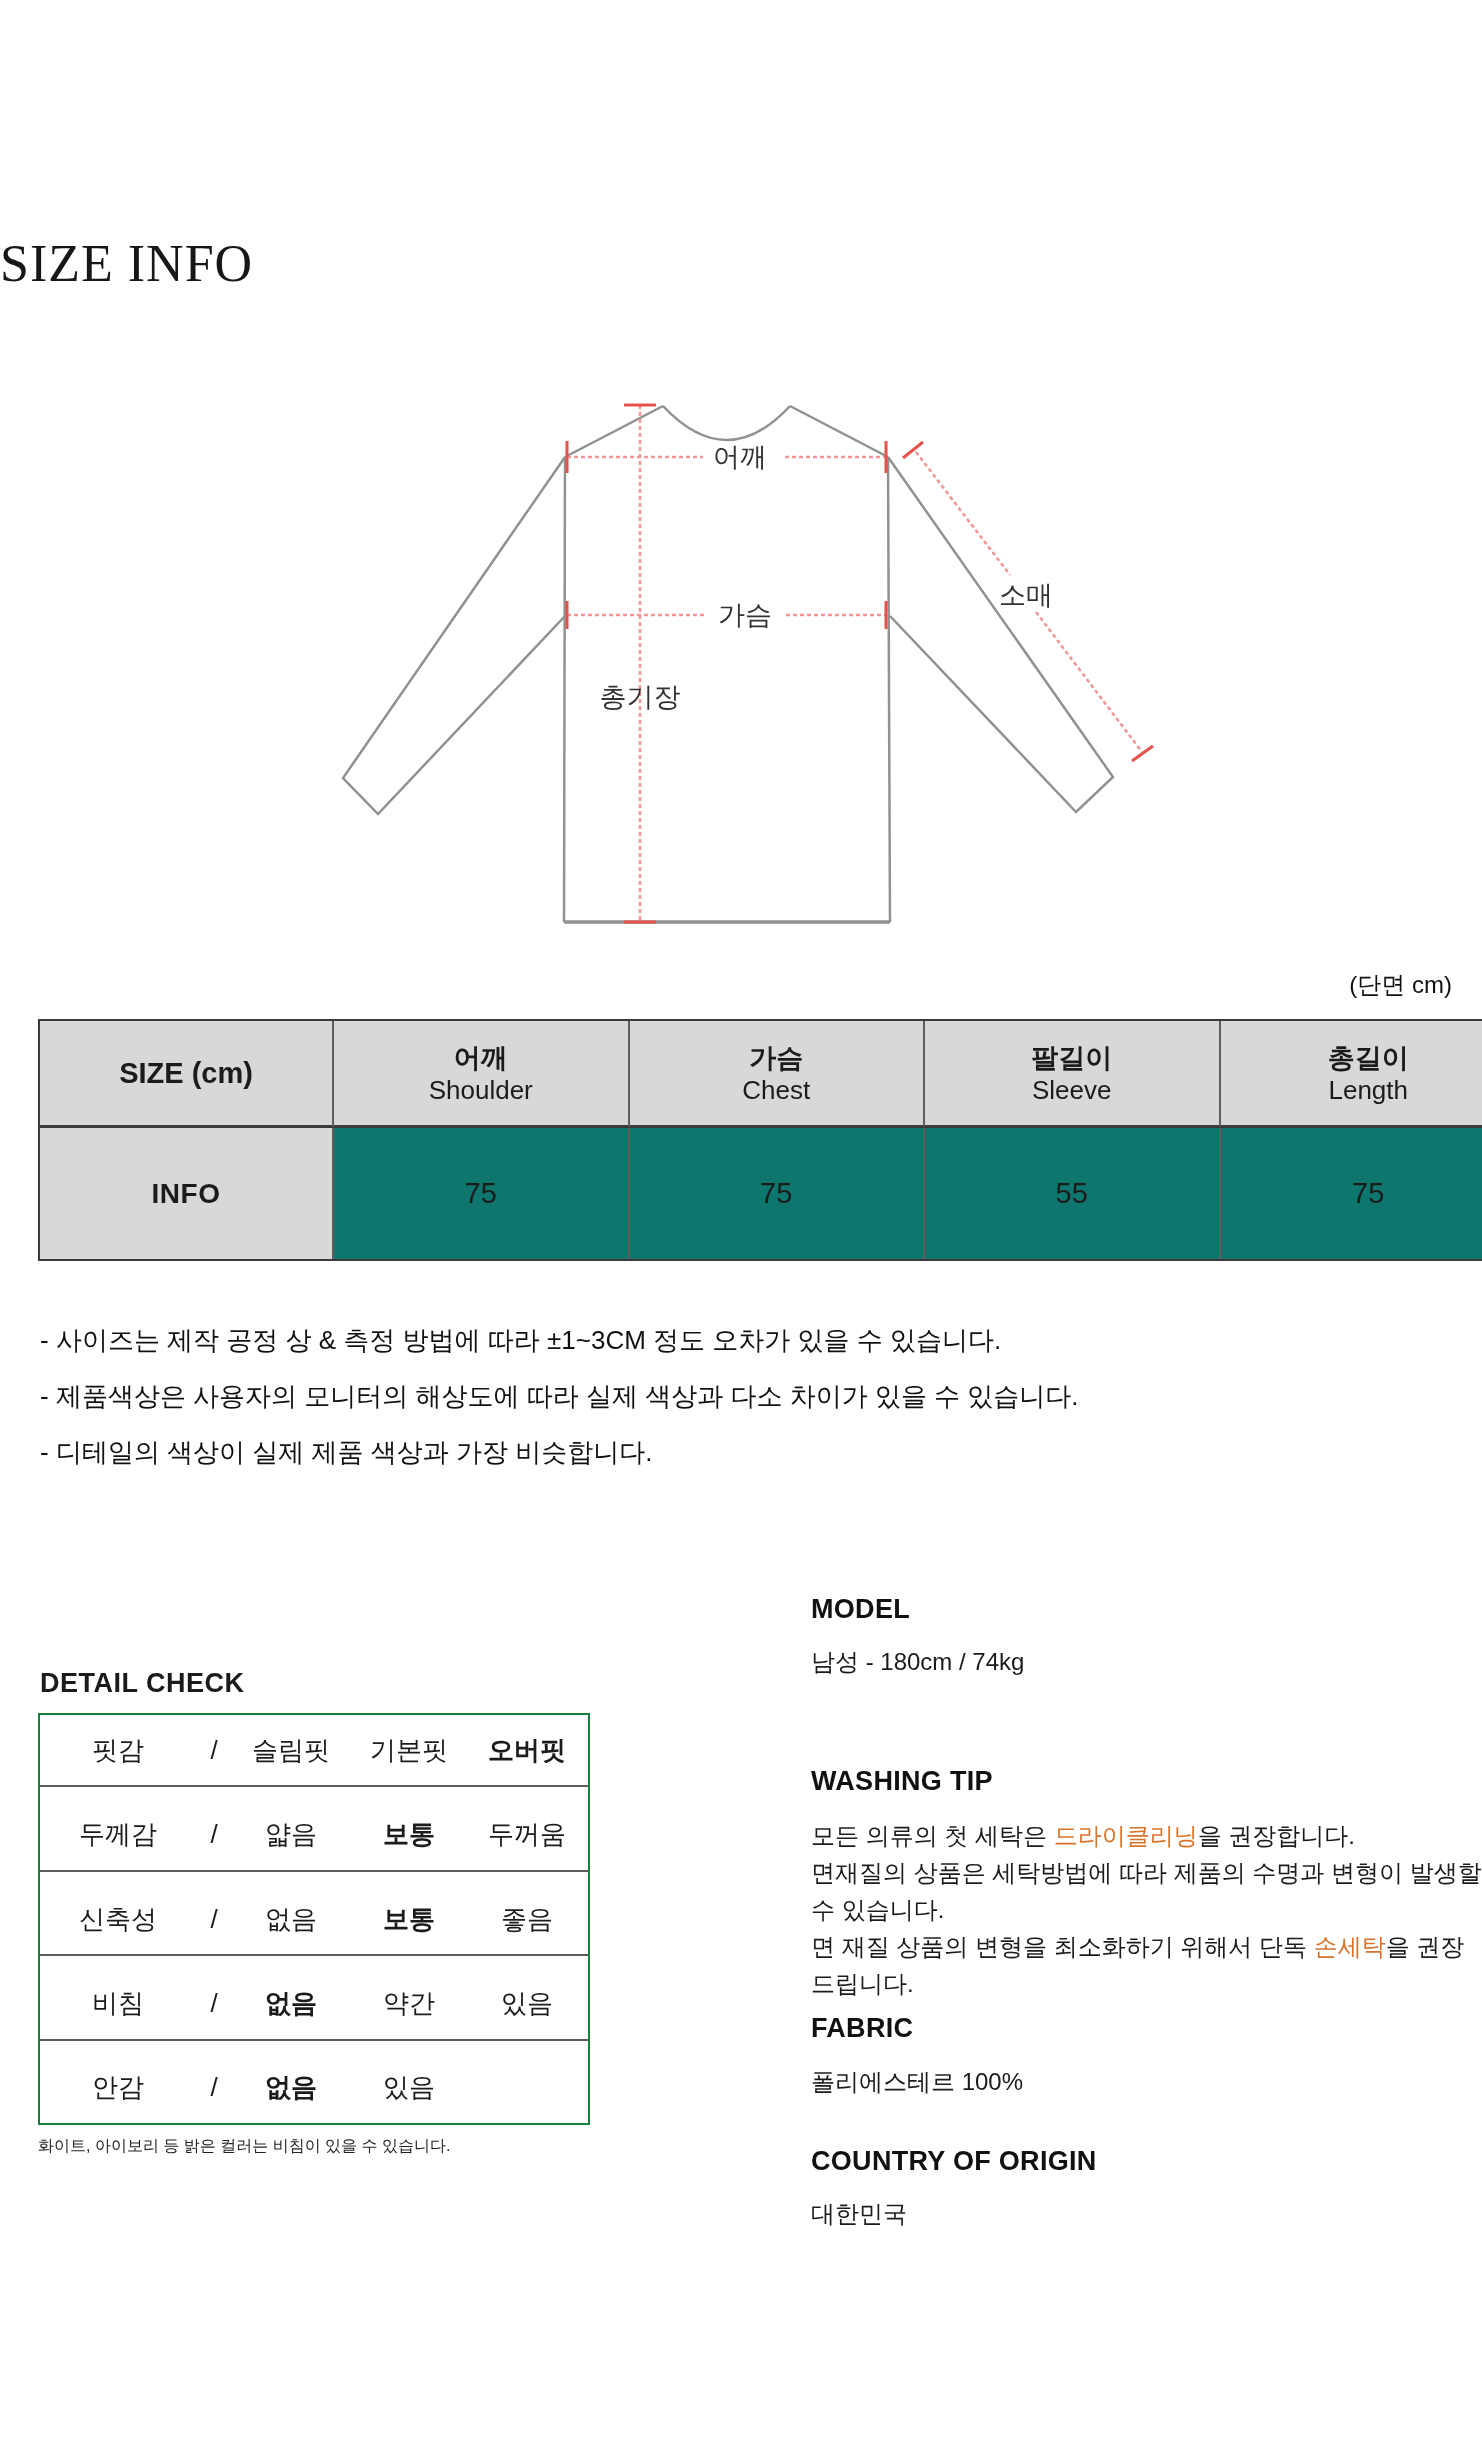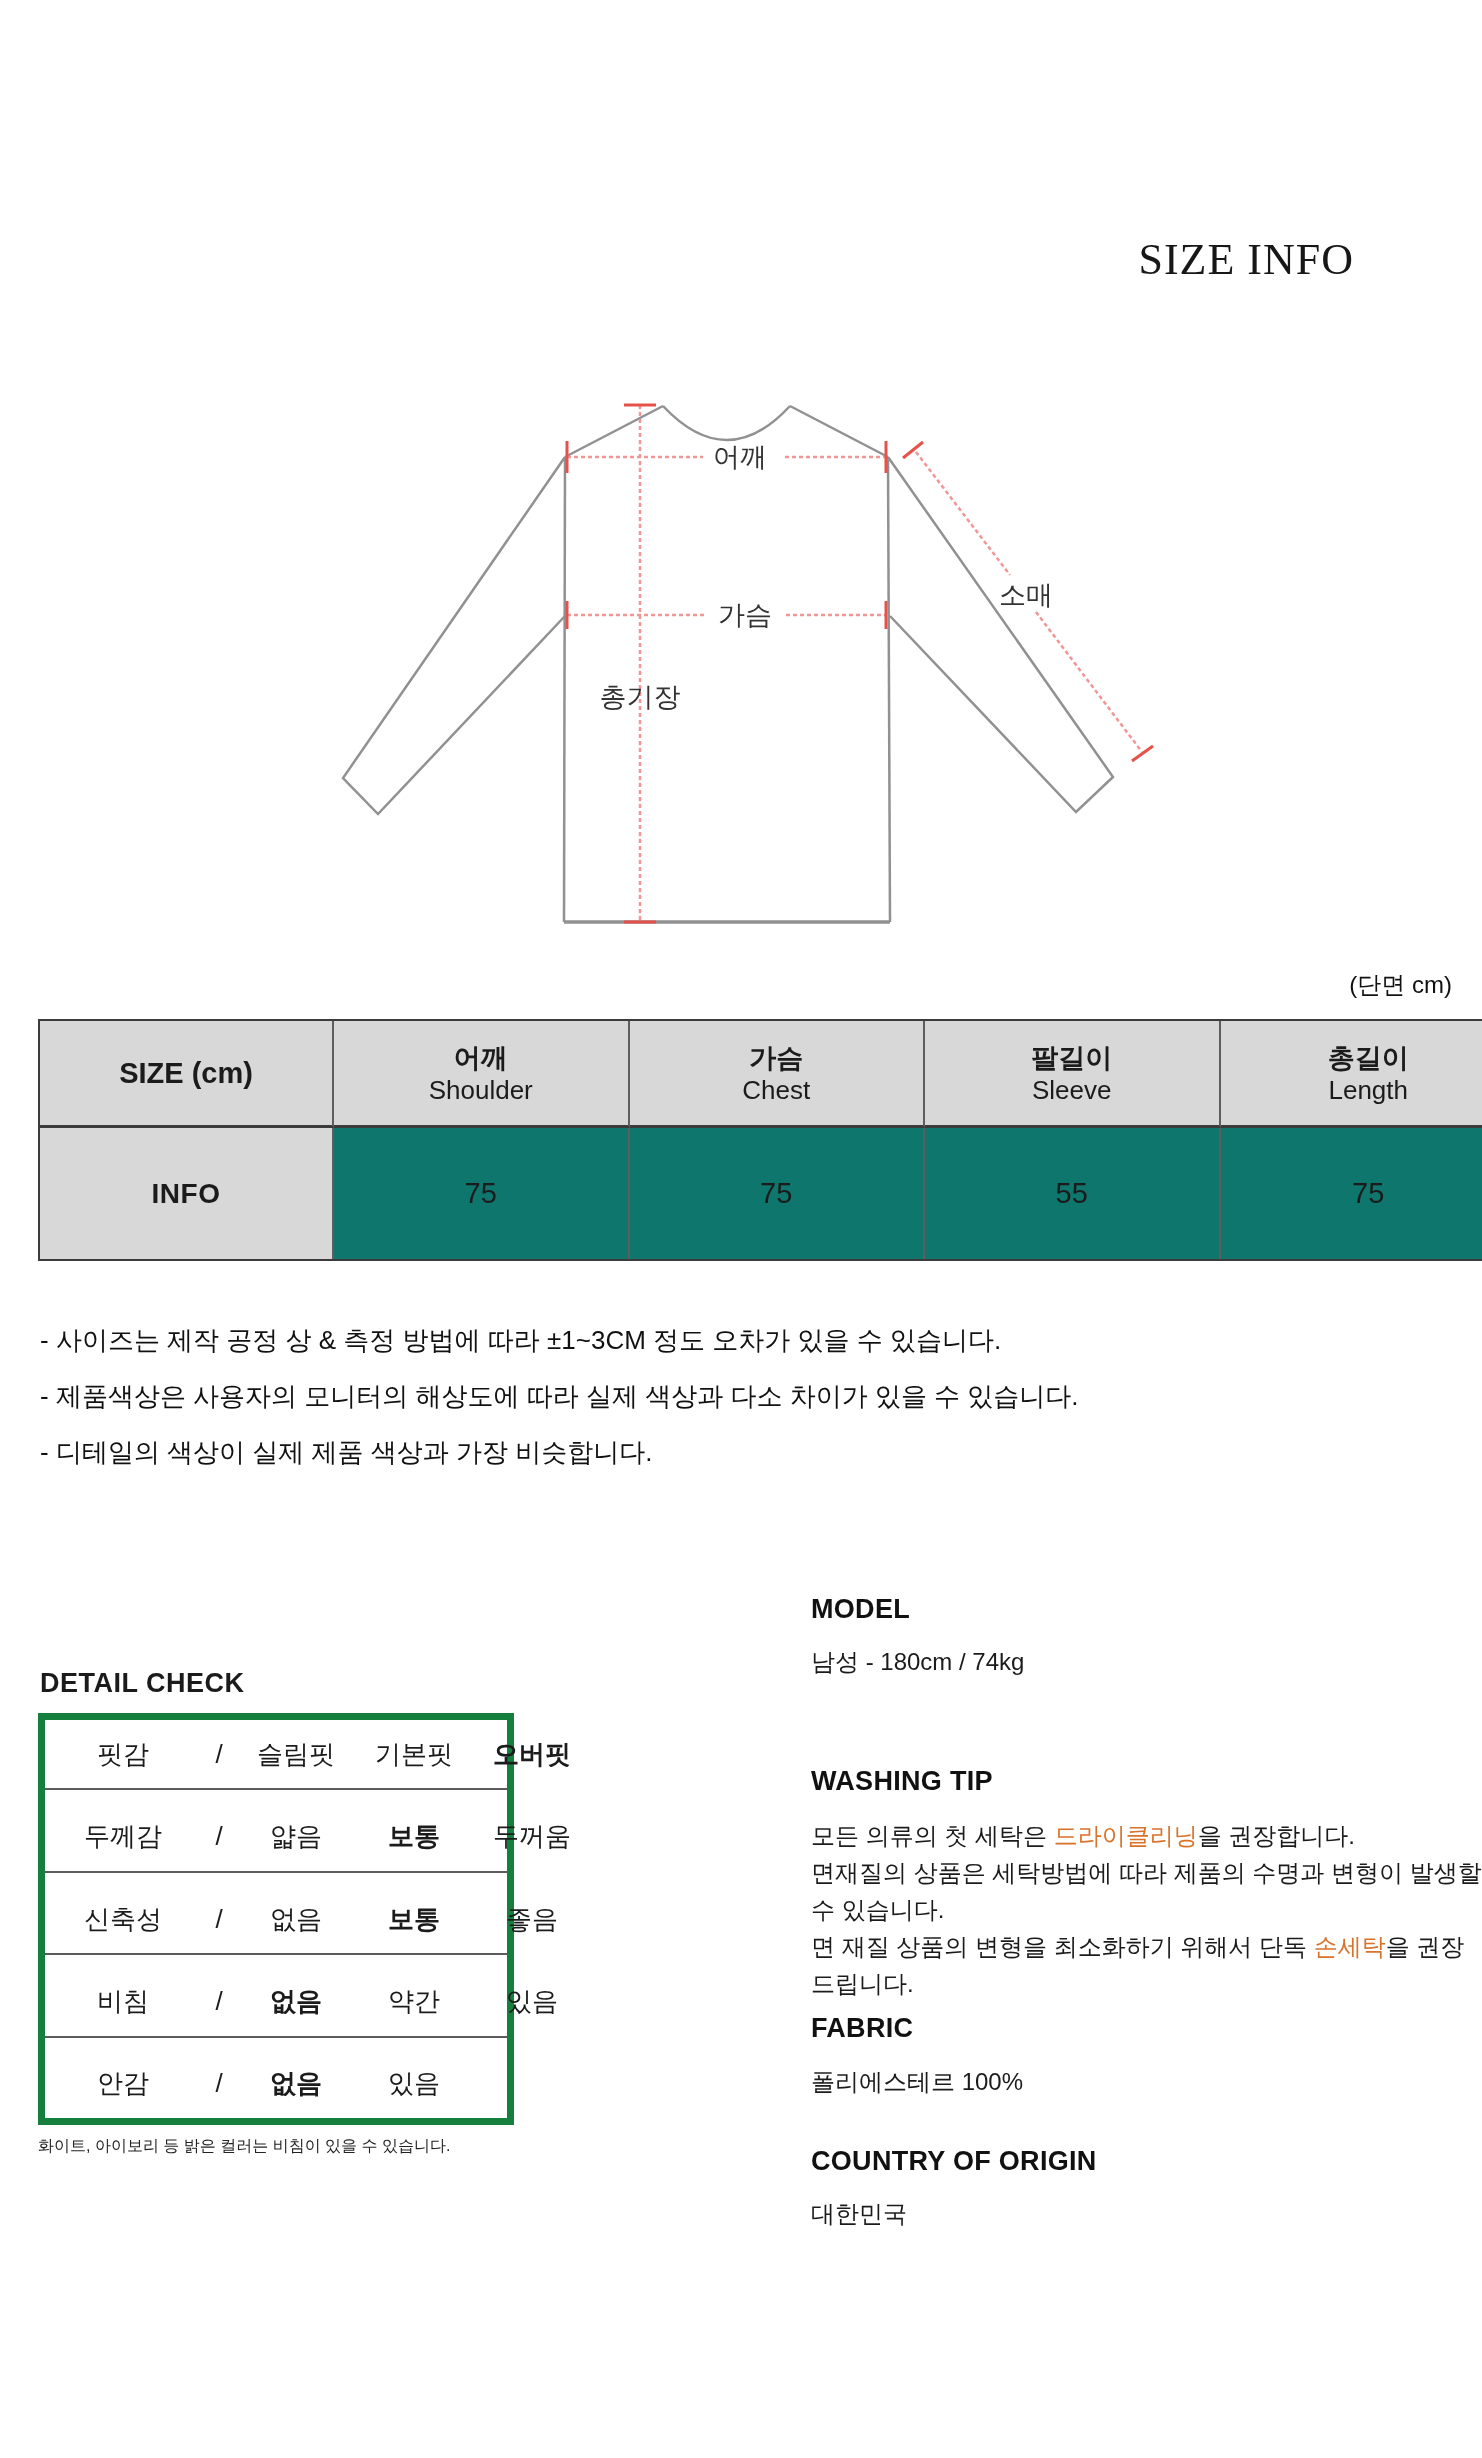--- a/index.html
+++ b/index.html
@@ -5,23 +5,23 @@
   html,body{margin:0;padding:0;}
   body{
     width:1482px;height:2458px;position:relative;background:#ffffff;
     font-family:"Liberation Sans","DejaVu Sans",sans-serif;color:#1b1b1b;
     overflow:hidden;
   }
   .abs{position:absolute;}
 
   
   .page-title{
-    left:0;top:234px;width:1354px;text-align:right;
+    left:0;top:234px;width:1354px;text-align:left;
     font-family:"Liberation Serif","DejaVu Serif",serif;
-    font-size:44px;font-weight:500;letter-spacing:1px;color:#171717;
+    font-size:52px;font-weight:500;letter-spacing:1px;color:#171717;
   }
 
   
   .diagram{left:250px;top:380px;}
   .diagram text{font-family:"Liberation Sans","DejaVu Sans",sans-serif;font-size:27px;fill:#333;}
 
   
   .unit-note{top:969px;right:30px;font-size:24px;color:#111;}
 
   
@@ -43,22 +43,22 @@
   .st-size{font-size:29px;font-weight:600;}
   .st-free{font-size:28px;font-weight:600;letter-spacing:0.5px;}
   .st-val{font-size:29px;font-weight:400;}
 
   
   .notes{left:40px;top:1312px;font-size:26px;line-height:56px;color:#111;}
 
   
   .detail-title{left:40px;top:1668px;font-size:27px;font-weight:700;letter-spacing:0.5px;}
   .detail-table{
-    left:38px;top:1713px;width:476px;height:412px;
-    border:7px solid #15803d;box-sizing:border-box;
+    left:38px;top:1713px;width:552px;height:412px;
+    border:2px solid #15803d;box-sizing:border-box;
     display:flex;flex-direction:column;gap:12px;
   }
   .dt-row{
     flex:1;display:flex;align-items:center;
     border-bottom:2px solid #5c5c5c;box-sizing:border-box;font-size:26px;
   }
   .dt-row:last-child{border-bottom:none;}
   .dt-label{flex:0 0 156px;text-align:center;}
   .dt-slash{flex:0 0 36px;text-align:center;font-weight:300;}
   .dt-opt{flex:0 0 118px;text-align:center;}

